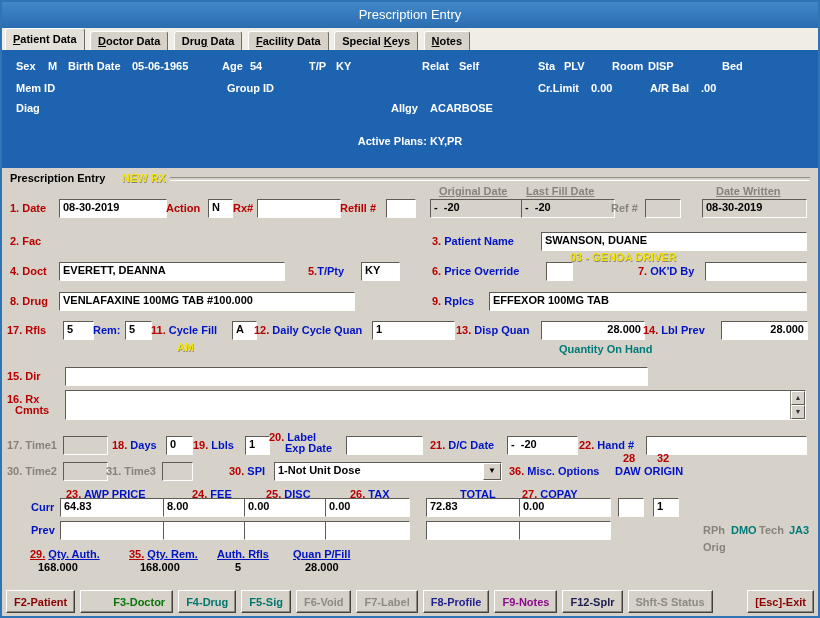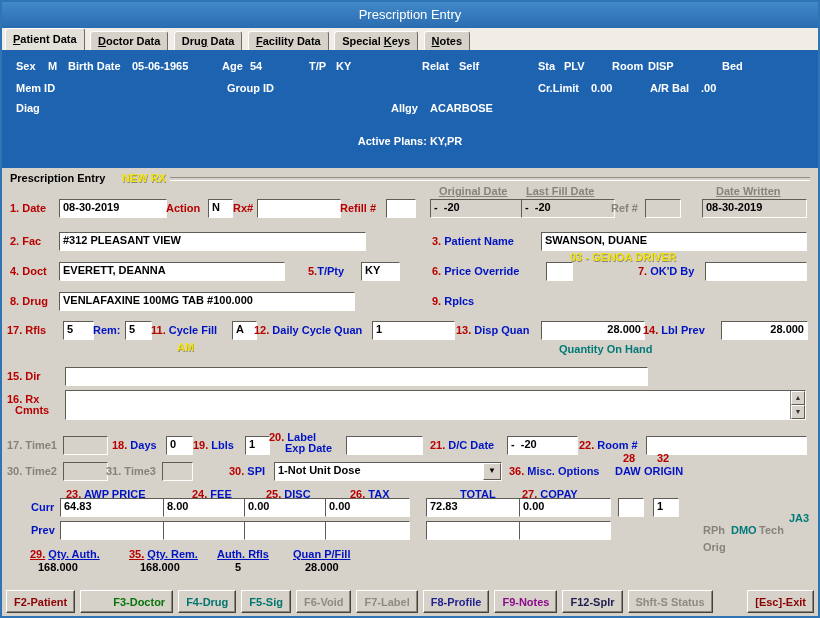--- a/index.html
+++ b/index.html
@@ -94,37 +94,37 @@
   <div class="fld" style="left:255px;top:197px;width:76px"></div>
   <span class="t rl" style="left:338px;top:200px">Refill #</span>
   <div class="fld" style="left:384px;top:197px;width:22px"></div>
   <div class="fld dis ctr" style="left:428px;top:197px;width:86px">-  -20</div>
   <div class="fld dis ctr" style="left:519px;top:197px;width:86px">-  -20</div>
   <span class="t gl" style="left:609px;top:200px">Ref #</span>
   <div class="fld dis" style="left:643px;top:197px;width:28px"></div>
   <div class="fld dis ctr" style="left:700px;top:197px;width:97px">08-30-2019</div>
 
   <div class="t" style="left:8px;top:233px"><span class="rl">2.</span> <span class="rl">Fac</span></div>
-  <div class="fld" style="left:57px;top:230px;width:299px">#312 PLEASANT VIEW</div>
   <div class="t" style="left:430px;top:233px"><span class="rl">3.</span> <span class="bl">Patient Name</span></div>
   <div class="fld" style="left:539px;top:230px;width:258px">SWANSON, DUANE</div>
 
   <div class="t" style="left:8px;top:263px"><span class="rl">4.</span> <span class="rl">Doct</span></div>
   <div class="fld" style="left:57px;top:260px;width:218px">EVERETT, DEANNA</div>
   <div class="t" style="left:306px;top:263px"><span class="rl">5.</span><span class="bl">T/Pty</span></div>
   <div class="fld ctr" style="left:359px;top:260px;width:31px">KY</div>
   <div class="t" style="left:430px;top:263px"><span class="rl">6.</span> <span class="bl">Price Override</span></div>
   <div class="fld" style="left:544px;top:260px;width:19px"></div>
   <span class="t yl" style="left:568px;top:249px">03 - GENOA DRIVER</span>
   <div class="t" style="left:636px;top:263px"><span class="rl">7.</span> <span class="bl">OK'D By</span></div>
   <div class="fld" style="left:703px;top:260px;width:94px"></div>
 
   <div class="t" style="left:8px;top:293px"><span class="rl">8.</span> <span class="rl">Drug</span></div>
   <div class="fld" style="left:57px;top:290px;width:288px">VENLAFAXINE 100MG TAB #100.000</div>
   <div class="t" style="left:430px;top:293px"><span class="rl">9.</span> <span class="bl">Rplcs</span></div>
+  <div class="fld" style="left:487px;top:290px;width:310px">EFFEXOR 100MG TAB</div>
 
   <div class="t" style="left:5px;top:322px"><span class="rl">17.</span> <span class="rl">Rfls</span></div>
   <div class="fld ctr" style="left:61px;top:319px;width:23px">5</div>
   <span class="t bl" style="left:91px;top:322px">Rem:</span>
   <div class="fld ctr" style="left:123px;top:319px;width:19px">5</div>
   <div class="t" style="left:149px;top:322px"><span class="rl">11.</span> <span class="bl">Cycle Fill</span></div>
   <div class="fld ctr" style="left:230px;top:319px;width:17px">A</div>
   <div class="t" style="left:252px;top:322px"><span class="rl">12.</span> <span class="bl">Daily Cycle Quan</span></div>
   <div class="fld" style="left:370px;top:319px;width:75px">1</div>
   <div class="t" style="left:454px;top:322px"><span class="rl">13.</span> <span class="bl">Disp Quan</span></div>
@@ -145,21 +145,21 @@
   <div class="fld dis" style="left:61px;top:434px;width:37px"></div>
   <div class="t" style="left:110px;top:437px"><span class="rl">18.</span> <span class="bl">Days</span></div>
   <div class="fld ctr" style="left:164px;top:434px;width:19px">0</div>
   <div class="t" style="left:191px;top:437px"><span class="rl">19.</span> <span class="bl">Lbls</span></div>
   <div class="fld ctr" style="left:243px;top:434px;width:17px">1</div>
   <div class="t" style="left:267px;top:429px"><span class="rl">20.</span> <span class="bl">Label</span></div>
   <span class="t bl" style="left:283px;top:440px">Exp Date</span>
   <div class="fld" style="left:344px;top:434px;width:69px"></div>
   <div class="t" style="left:428px;top:437px"><span class="rl">21.</span> <span class="bl">D/C Date</span></div>
   <div class="fld ctr" style="left:505px;top:434px;width:63px">-  -20</div>
-  <div class="t" style="left:577px;top:437px"><span class="rl">22.</span> <span class="bl">Room #</span></div>
+  <div class="t" style="left:577px;top:437px"><span class="rl">22.</span> <span class="bl">Hand #</span></div>
   <div class="fld" style="left:644px;top:434px;width:153px"></div>
 
   <div class="t" style="left:5px;top:463px"><span class="gl">30.</span> <span class="gl">Time2</span></div>
   <div class="fld dis" style="left:61px;top:460px;width:37px"></div>
   <div class="t" style="left:104px;top:463px"><span class="gl">31.</span> <span class="gl">Time3</span></div>
   <div class="fld dis" style="left:160px;top:460px;width:23px"></div>
   <div class="t" style="left:227px;top:463px"><span class="rl">30.</span> <span class="bl">SPI</span></div>
   <div class="fld combo" style="left:272px;top:460px;width:220px"><span>1-Not Unit Dose</span><span class="dd">▼</span></div>
   <div class="t" style="left:507px;top:463px"><span class="rl">36.</span> <span class="bl">Misc. Options</span></div>
 
@@ -190,21 +190,21 @@
   <div class="fld ctr" style="left:58px;top:519px;width:98px"></div>
   <div class="fld ctr" style="left:161px;top:519px;width:77px"></div>
   <div class="fld ctr" style="left:242px;top:519px;width:77px"></div>
   <div class="fld ctr" style="left:323px;top:519px;width:77px"></div>
   <div class="fld ctr" style="left:424px;top:519px;width:88px"></div>
   <div class="fld ctr" style="left:517px;top:519px;width:84px"></div>
 
   <span class="t gl" style="left:701px;top:522px">RPh</span>
   <span class="t tl" style="left:729px;top:522px">DMO</span>
   <span class="t gl" style="left:757px;top:522px">Tech</span>
-  <span class="t tl" style="left:787px;top:510px">JA3</span>
+  <span class="t tl" style="left:787px;top:522px">JA3</span>
   <span class="t gl" style="left:701px;top:539px">Orig</span>
 
   <div class="t" style="left:28px;top:546px"><span class="rl ul">29.</span> <span class="bl ul">Qty. Auth.</span></div>
   <div class="t" style="left:127px;top:546px"><span class="rl ul">35.</span> <span class="bl ul">Qty. Rem.</span></div>
   <span class="t bl ul" style="left:215px;top:546px">Auth. Rfls</span>
   <span class="t bl ul" style="left:291px;top:546px">Quan P/Fill</span>
   <span class="t kl" style="left:36px;top:559px">168.000</span>
   <span class="t kl" style="left:138px;top:559px">168.000</span>
   <span class="t kl" style="left:233px;top:559px">5</span>
   <span class="t kl" style="left:303px;top:559px">28.000</span>

